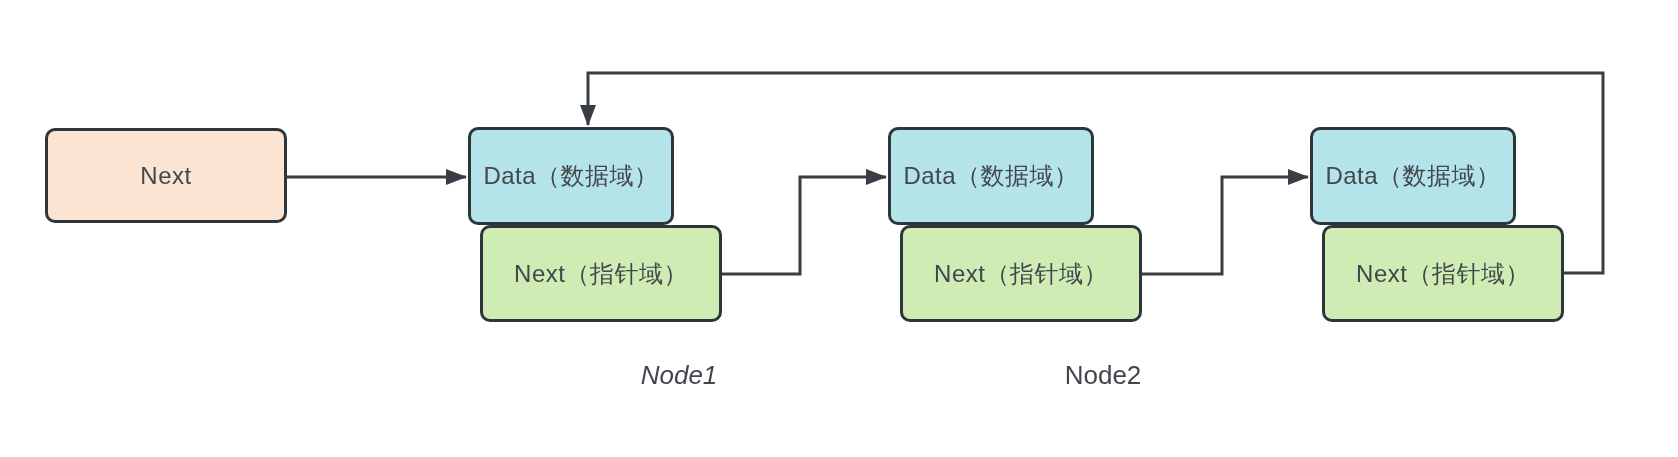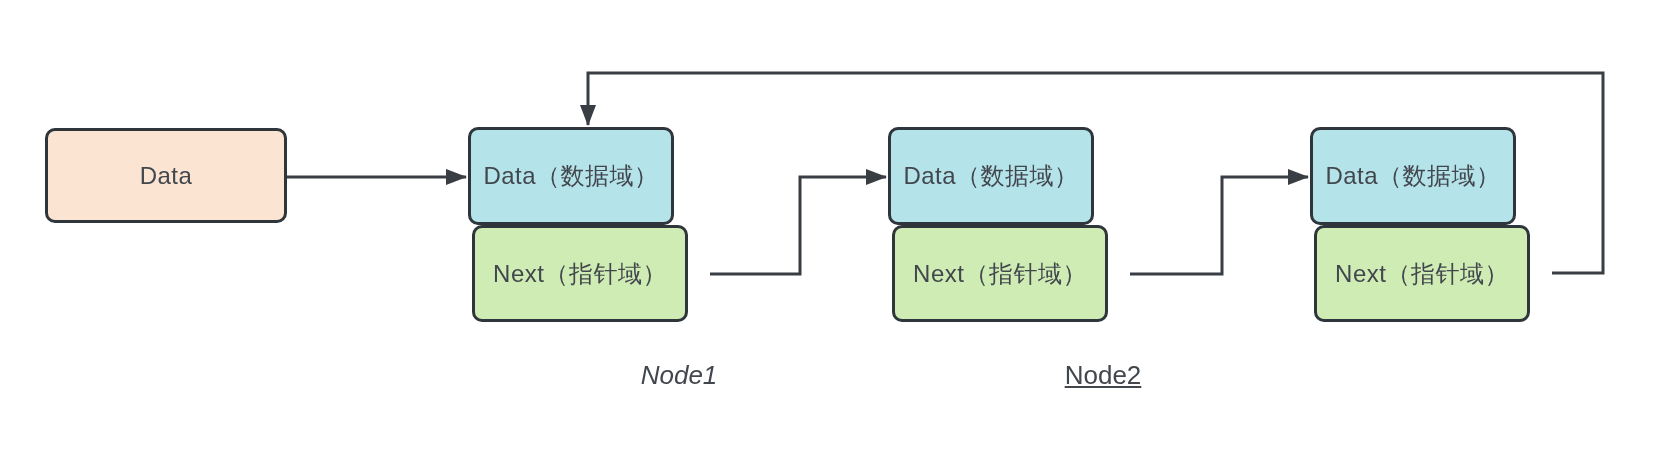--- a/index.html
+++ b/index.html
@@ -53,55 +53,55 @@
   .node-2 { left: 888px; }
   .node-3 { left: 1310px; }
   .data-box {
     position: absolute;
     left: 0; top: 0;
     width: 206px; height: 98px;
     background: var(--data-fill);
   }
   .next-box {
     position: absolute;
-    left: 4px; top: 98px;
-    width: 216px; height: 97px;
+    left: 12px; top: 98px;
+    width: 242px; height: 97px;
     background: var(--next-fill);
   }
   .node-label {
     position: absolute;
     top: 360px;
     width: 180px;
     text-align: center;
     color: var(--text);
     font-size: 26px;
   }
   .node-label-1 { left: 589px; font-style: italic; }
-  .node-label-2 { left: 1013px; text-decoration: underline; }
+  .node-label-2 { left: 1013px; }
   .node-label-3 { left: 1433px; }
 </style>
 </head>
 <body>
 
 <div class="canvas">
 
   <svg class="connectors" viewBox="0 0 1678 457" xmlns="http://www.w3.org/2000/svg">
     <defs>
       <marker id="arrow" markerUnits="userSpaceOnUse" markerWidth="22" markerHeight="16" refX="20" refY="8" orient="auto">
         <path d="M0,0 L21,8 L0,16 Z" style="fill: var(--line); stroke: none;"></path>
       </marker>
     </defs>
     <path d="M287,177 L466,177" marker-end="url(#arrow)"></path>
     <path d="M710,274 L800,274 L800,177 L886,177" marker-end="url(#arrow)"></path>
     <path d="M1130,274 L1222,274 L1222,177 L1308,177" marker-end="url(#arrow)"></path>
     <path d="M1552,273 L1603,273 L1603,73 L588,73 L588,125" marker-end="url(#arrow)"></path>
   </svg>
 
   <div class="box hand-box">
-    <span>Data</span>
+    <span>Next</span>
   </div>
 
   <div class="node node-1">
     <div class="box data-box">
       <span>Data（数据域）</span>
     </div>
     <div class="box next-box">
       <span>Next（指针域）</span>
     </div>
   </div>

